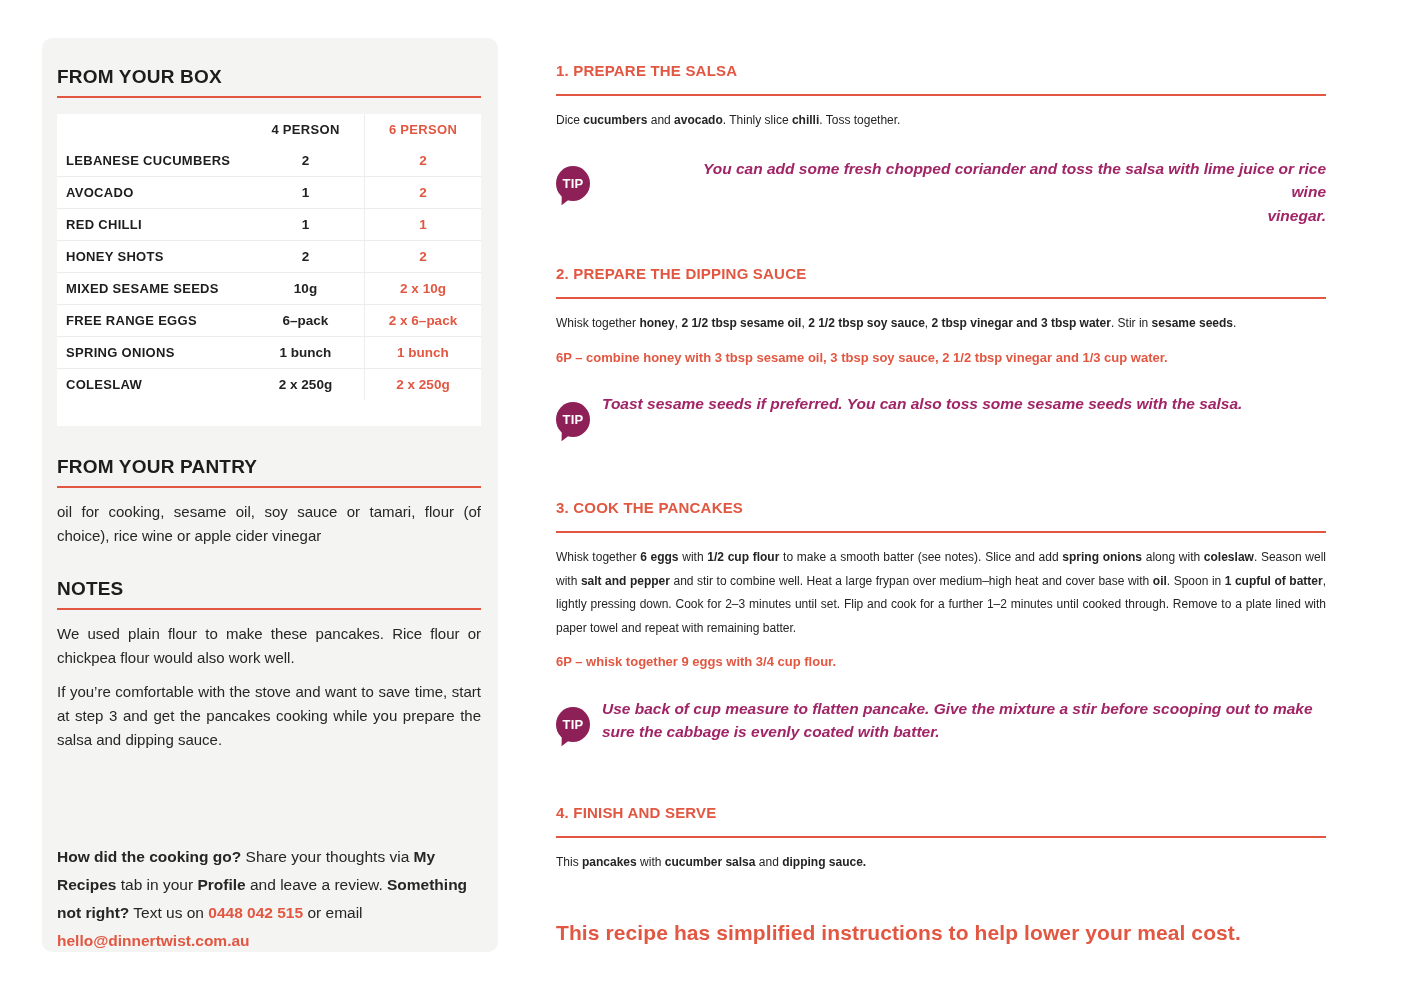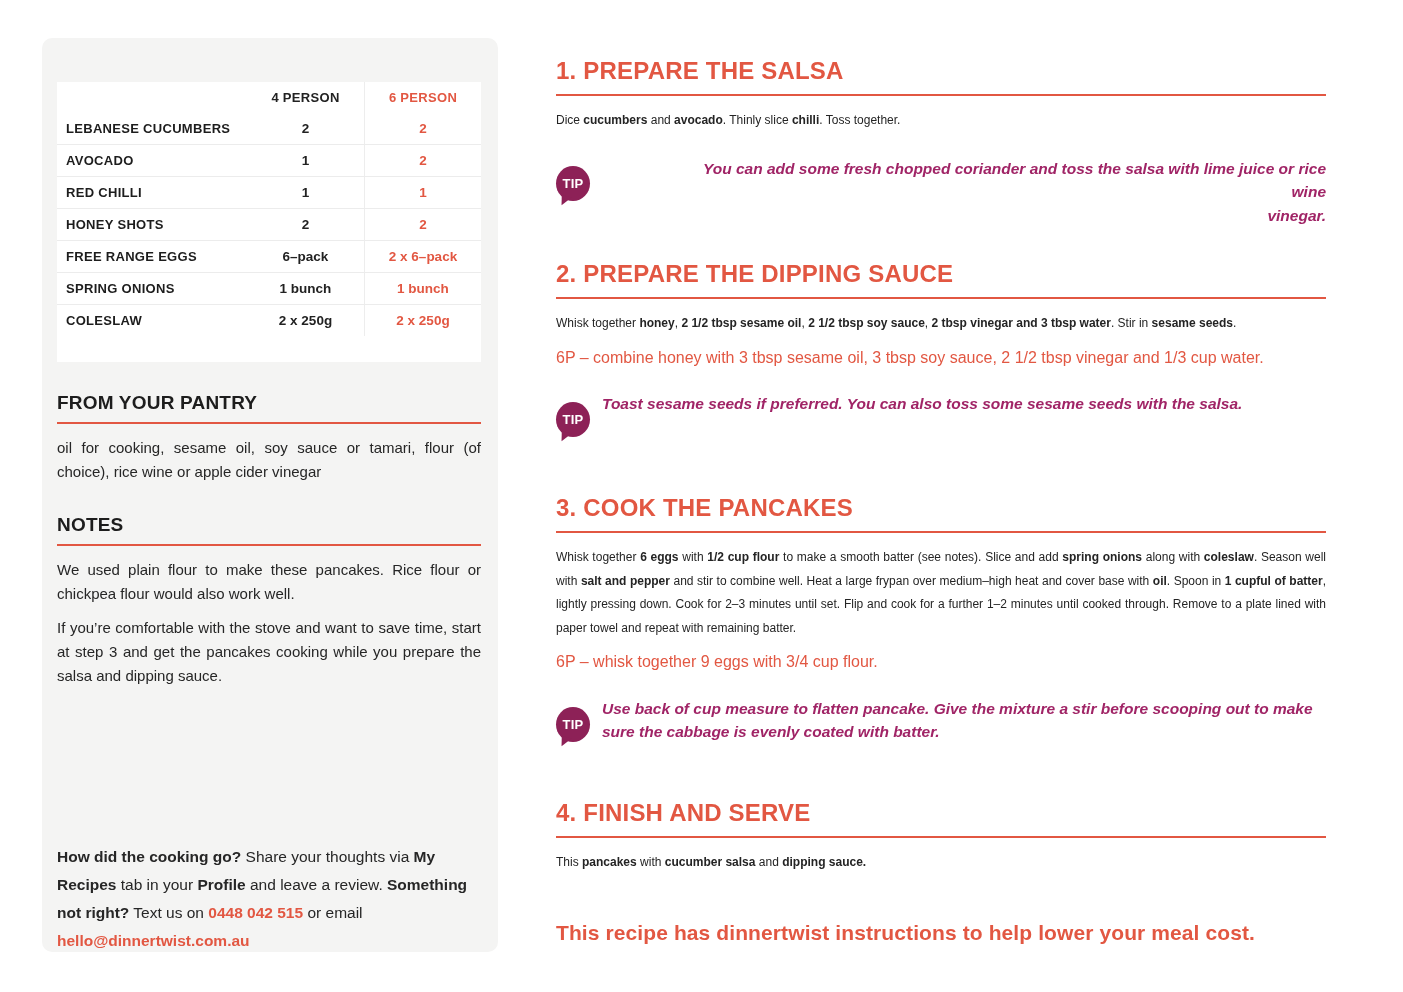--- a/index.html
+++ b/index.html
@@ -39,25 +39,25 @@
   .c-p4{width:117px;text-align:center;font-weight:700;font-size:13.5px;color:#222;}
   .c-p6{width:117px;text-align:right;font-weight:700;font-size:13.5px;color:var(--accent);border-left:1px solid #ededed;align-self:stretch;display:flex;align-items:center;justify-content:center;}
   .t-row.head .c-p4,.t-row.head .c-p6{font-size:13px;letter-spacing:.3px;}
   .side-p{margin-top:12px;font-size:15px;line-height:24px;text-align:justify;color:var(--body);}
   .side-p + .side-p{margin-top:10px;}
   .side-footer{position:absolute;left:15px;top:794px;width:424px;font-size:15.5px;line-height:28px;color:var(--body);margin-top:11px;}
   .accent{color:var(--accent);}
   
   .step{position:absolute;left:556px;width:770px;}
   .step-h{
-    font-size:24px;font-weight:700;color:var(--accent);letter-spacing:.2px;
+    font-size:15px;font-weight:700;color:var(--accent);letter-spacing:.2px;
     line-height:28px;border-bottom:2px solid var(--accent);padding-bottom:9px;
   }
   .step-body{margin-top:13px;font-size:12px;line-height:23.5px;color:#242424;text-align:justify;}
-  .sixp{margin-top:10px;font-size:16px;line-height:23.5px;font-weight:400;color:var(--accent);text-align:justify;}
+  .sixp{margin-top:10px;font-size:13px;line-height:23.5px;font-weight:700;color:var(--accent);text-align:justify;}
   .tip{position:relative;margin-top:15px;padding-left:46px;min-height:36px;}
   .tip.tip1{padding-left:0;}
   .tip-badge{
     position:absolute;left:0;top:18px;width:34px;height:35px;border-radius:50%;
     background:var(--badge);color:#fff;font-size:13px;font-weight:700;
     text-align:center;line-height:35px;letter-spacing:.3px;
   }
   .tip-badge::after{
     content:"";position:absolute;left:4px;bottom:-5px;width:0;height:0;
     border-left:3px solid transparent;border-right:7px solid transparent;
@@ -68,20 +68,21 @@
   .tip1 .l-ind{padding-left:46px;}
   .footnote{position:absolute;left:556px;top:921px;width:770px;font-size:21px;font-weight:700;color:var(--accent);letter-spacing:.1px;}
   b{font-weight:700;}
 </style>
 </head>
 <body>
 
 <aside class="sidebar">
 
   <section>
+    <div class="side-h">FROM YOUR BOX</div>
     <div class="box-table">
       <div class="t-row head">
         <div class="c-name"></div>
         <div class="c-p4">4 PERSON</div>
         <div class="c-p6">6 PERSON</div>
       </div>
       <div>
 
           <div class="t-row">
             <div class="c-name">LEBANESE CUCUMBERS</div>
@@ -100,20 +101,25 @@
             <div class="c-p4">1</div>
             <div class="c-p6">1</div>
           </div>
 
           <div class="t-row">
             <div class="c-name">HONEY SHOTS</div>
             <div class="c-p4">2</div>
             <div class="c-p6">2</div>
           </div>
 
+          <div class="t-row">
+            <div class="c-name">MIXED SESAME SEEDS</div>
+            <div class="c-p4">10g</div>
+            <div class="c-p6">2 x 10g</div>
+          </div>
 
           <div class="t-row">
             <div class="c-name">FREE RANGE EGGS</div>
             <div class="c-p4">6–pack</div>
             <div class="c-p6">2 x 6–pack</div>
           </div>
 
           <div class="t-row">
             <div class="c-name">SPRING ONIONS</div>
             <div class="c-p4">1 bunch</div>
@@ -174,13 +180,13 @@
     <span class="tip-badge">TIP</span>
     <div class="tip-text">Use back of cup measure to flatten pancake. Give the mixture a stir before scooping out to make sure the cabbage is evenly coated with batter.</div>
   </div>
 </section>
 
 <section class="step" style="top:799px">
   <div class="step-h">4. FINISH AND SERVE</div>
   <p class="step-body"><span>This </span><b>pancakes</b><span> with </span><b>cucumber salsa</b><span> and </span><b>dipping sauce.</b></p>
 </section>
 
-<div class="footnote">This recipe has dinnertwist instructions to help lower your meal cost.</div>
+<div class="footnote">This recipe has simplified instructions to help lower your meal cost.</div>
 
 </body></html>

